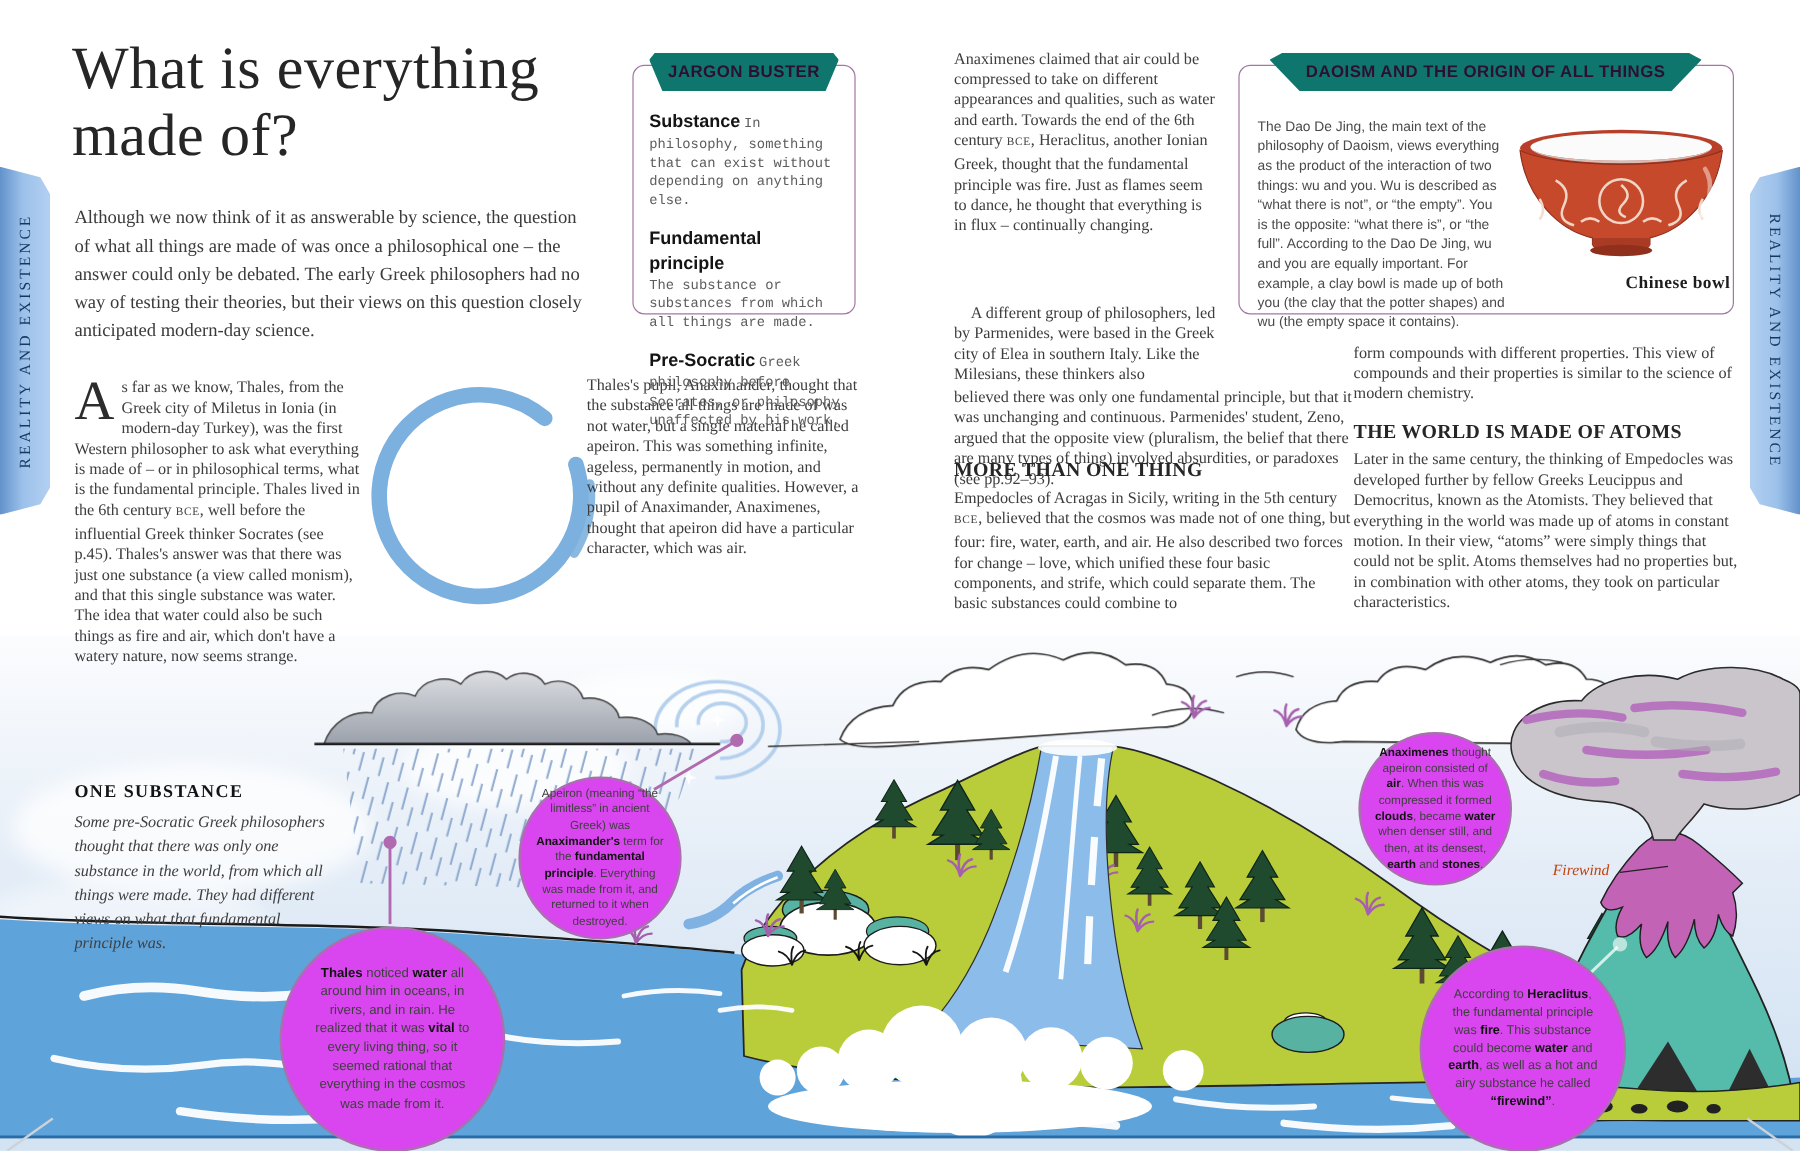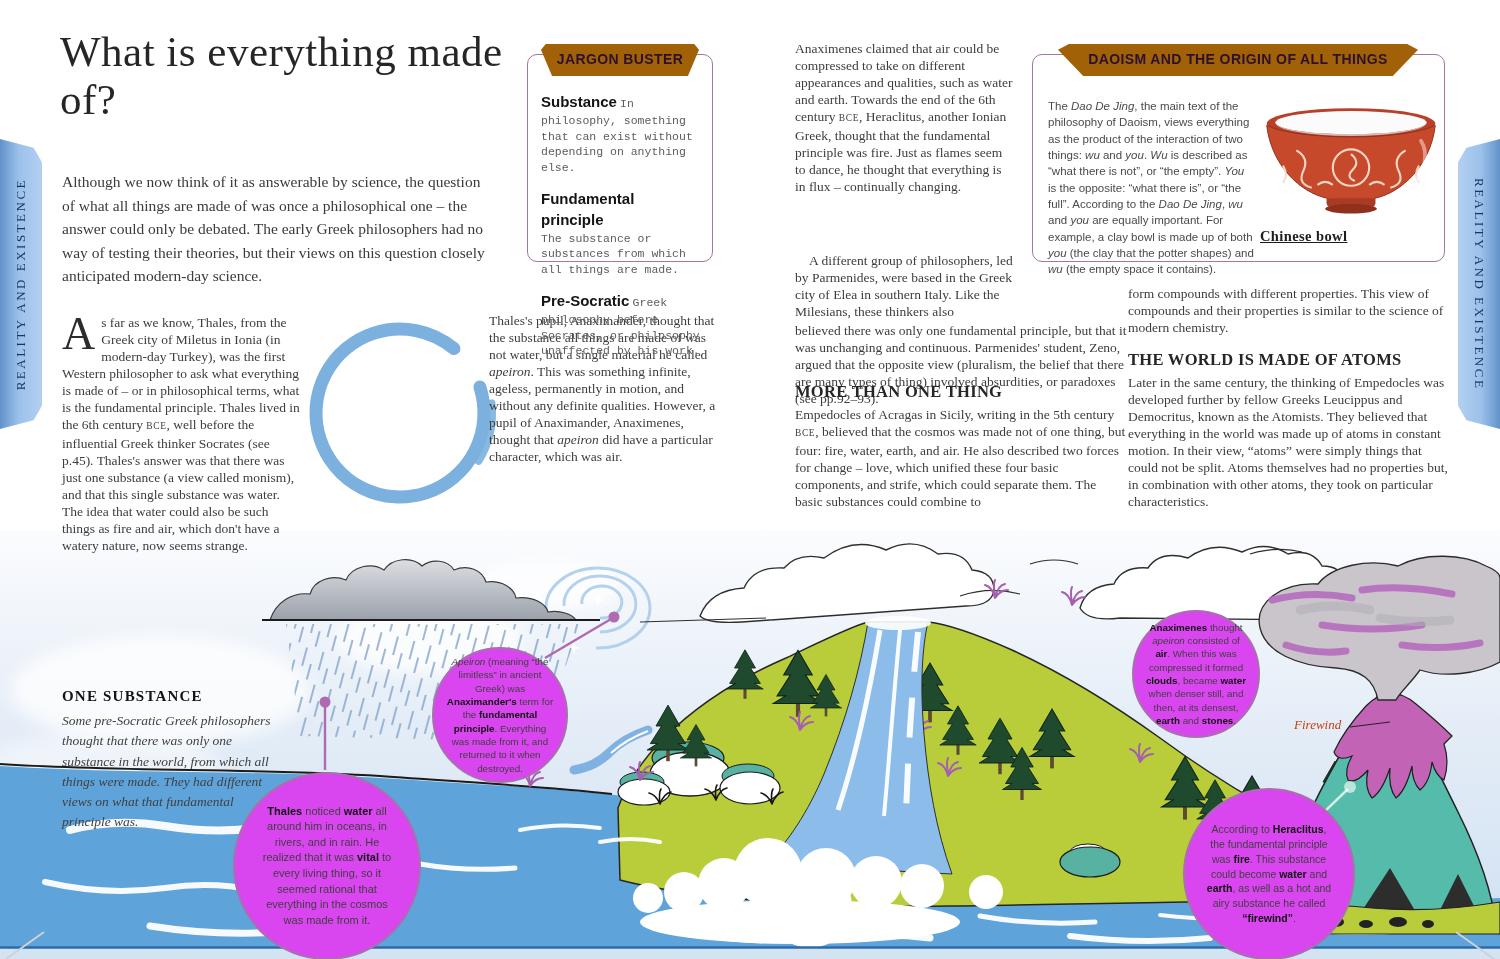--- a/index.html
+++ b/index.html
@@ -10,73 +10,73 @@
   .tab{position:absolute;top:139px;height:290px;width:42px;display:flex;align-items:center;justify-content:center;
        font-size:13px;letter-spacing:2.5px;color:#16385e;}
   .tab-left{left:0;background:linear-gradient(90deg,#6292cb,#9cc1ea 45%,#b3d0f1);
        clip-path:polygon(0 0,80% 3%,100% 8%,100% 92%,80% 97%,0 100%);}
   .tab-left span{writing-mode:vertical-rl;transform:rotate(180deg);}
   .tab-right{right:0;background:linear-gradient(270deg,#6292cb,#9cc1ea 45%,#b3d0f1);
        clip-path:polygon(20% 3%,100% 0,100% 100%,20% 97%,0 92%,0 8%);}
   .tab-right span{writing-mode:vertical-rl;}
 
   h1.title{position:absolute;left:60px;top:28px;width:480px;margin:0;font-weight:400;
-       font-size:43px;line-height:1.12;color:#262626;letter-spacing:.5px;}
+       font-size:50px;line-height:1.12;color:#262626;letter-spacing:.5px;}
   .intro{position:absolute;left:62px;top:170px;width:430px;margin:0;font-size:15.5px;line-height:1.52;color:#3a3a3a;}
 
   .bodycol{position:absolute;font-size:13.5px;line-height:17px;margin:0;}
   .col1{left:62px;top:314px;width:240px;}
   .dropcap{float:left;font-size:46px;line-height:36px;padding:2px 6px 0 0;color:#2c2c2c;}
   .col2{left:489px;top:312px;width:228px;text-align:left;}
   .col3a{left:795px;top:40px;width:218px;}
   .col3b1{left:795px;top:252px;width:218px;text-indent:14px;}
   .col3b2{left:795px;top:322px;width:332px;}
   .subhead{position:absolute;margin:0;font-weight:700;font-size:16.5px;letter-spacing:.3px;color:#262626;}
   .mtot-h{left:795px;top:382px;}  .mtot-p{left:795px;top:406px;width:332px;}
   .col4a{left:1128px;top:285px;width:324px;}
   .atoms-h{left:1128px;top:350px;} .atoms-p{left:1128px;top:374px;width:324px;}
 
   .sc{font-size:.7em;text-transform:uppercase;letter-spacing:.6px;}
-  .i{font-style:italic;}
+  .i{}
   .b{font-weight:700;}
 
   
   .pbox{position:absolute;background:#fff;border:1.5px solid #a276a6;border-radius:10px;box-sizing:border-box;}
-  .banner{position:absolute;background:#a16207;color:#2d1030;font-family:"Liberation Sans",sans-serif;
+  .banner{position:absolute;background:#0f766e;color:#2d1030;font-family:"Liberation Sans",sans-serif;
        font-weight:700;font-size:14px;letter-spacing:.4px;text-align:center;line-height:31px;
        clip-path:polygon(3% 0,97% 0,100% 18%,93% 100%,7% 100%,0 18%);}
   .jargon-body{position:absolute;left:541px;top:92px;width:160px;}
   .jargon-entry{margin:0 0 13px;font-family:"Liberation Sans",sans-serif;font-size:11.5px;line-height:1.38;color:#5d5d5d;}
   .term{font-weight:700;font-size:15px;color:#141414;}
   .def{font-family:Liberation Mono, monospace;}
   .daoism-text{position:absolute;left:1048px;top:98px;width:206px;font-family:"Liberation Sans",sans-serif;
        font-size:11.5px;line-height:1.42;color:#4a4a4a;}
   .bowl-wrap{position:absolute;left:1260px;top:90px;width:182px;height:136px;}
-  .bowl-caption{position:absolute;left:1260px;top:228px;width:182px;text-align:left;
-       font-weight:700;font-size:14.5px;letter-spacing:.4px;color:#1d1d1d;text-decoration:underline;}
+  .bowl-caption{position:absolute;left:1260px;top:228px;width:182px;text-align:right;
+       font-weight:700;font-size:14.5px;letter-spacing:.4px;color:#1d1d1d;}
 
   
   .ring-svg{position:absolute;left:293px;top:306px;}
   .ringtext{position:absolute;left:316px;top:360px;width:172px;text-align:center;
        font-family:"Liberation Sans",sans-serif;font-weight:700;font-size:13.5px;line-height:1.42;color:#4c4c4c;}
 
   
   .scene{position:absolute;left:0;top:530px;}
 
   
   .callout{position:absolute;border:2px solid #a96fae;border-radius:50%;background:#d946ef;
        display:flex;align-items:center;justify-content:flex-end;text-align:center;
        font-family:"Liberation Sans",sans-serif;color:#3f3f3f;box-sizing:border-box;}
   .callout .b{color:#111;}
   #co-thales{left:233px;top:772px;width:188px;height:188px;font-size:11px;line-height:1.42;padding:20px;}
   #co-apeiron{left:432px;top:647px;width:136px;height:136px;font-size:9.8px;line-height:1.36;padding:12px;}
   #co-anax{left:1132px;top:610px;width:128px;height:128px;font-size:9.8px;line-height:1.36;padding:10px;}
   #co-hera{left:1183px;top:788px;width:172px;height:172px;font-size:10.5px;line-height:1.42;padding:20px;}
 
-  .onesub{position:absolute;left:62px;top:688px;width:210px;}
+  .onesub{position:absolute;left:62px;top:652px;width:210px;}
   .onesub h3{margin:0 0 6px;font-size:15px;letter-spacing:1.2px;color:#141414;}
   .onesub p{margin:0;font-style:italic;font-size:13.5px;line-height:1.5;color:#404040;}
   .firewind{position:absolute;left:1294px;top:717px;font-style:italic;font-size:13px;color:#c2410c;}
 </style>
 </head>
 <body>
 
 <div class="page">
 
   <svg class="scene" width="1500" height="429" viewBox="0 0 1500 429">

